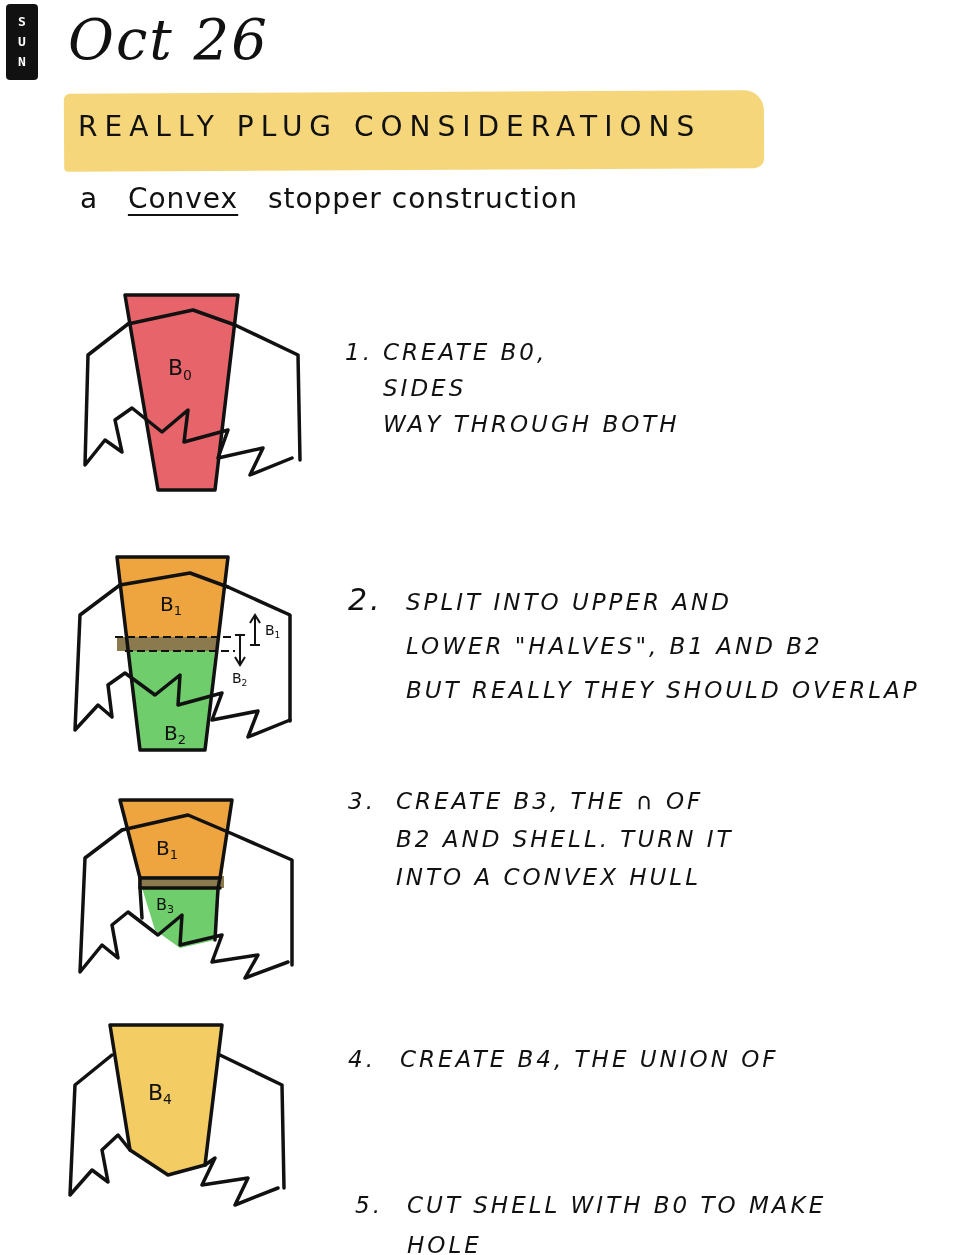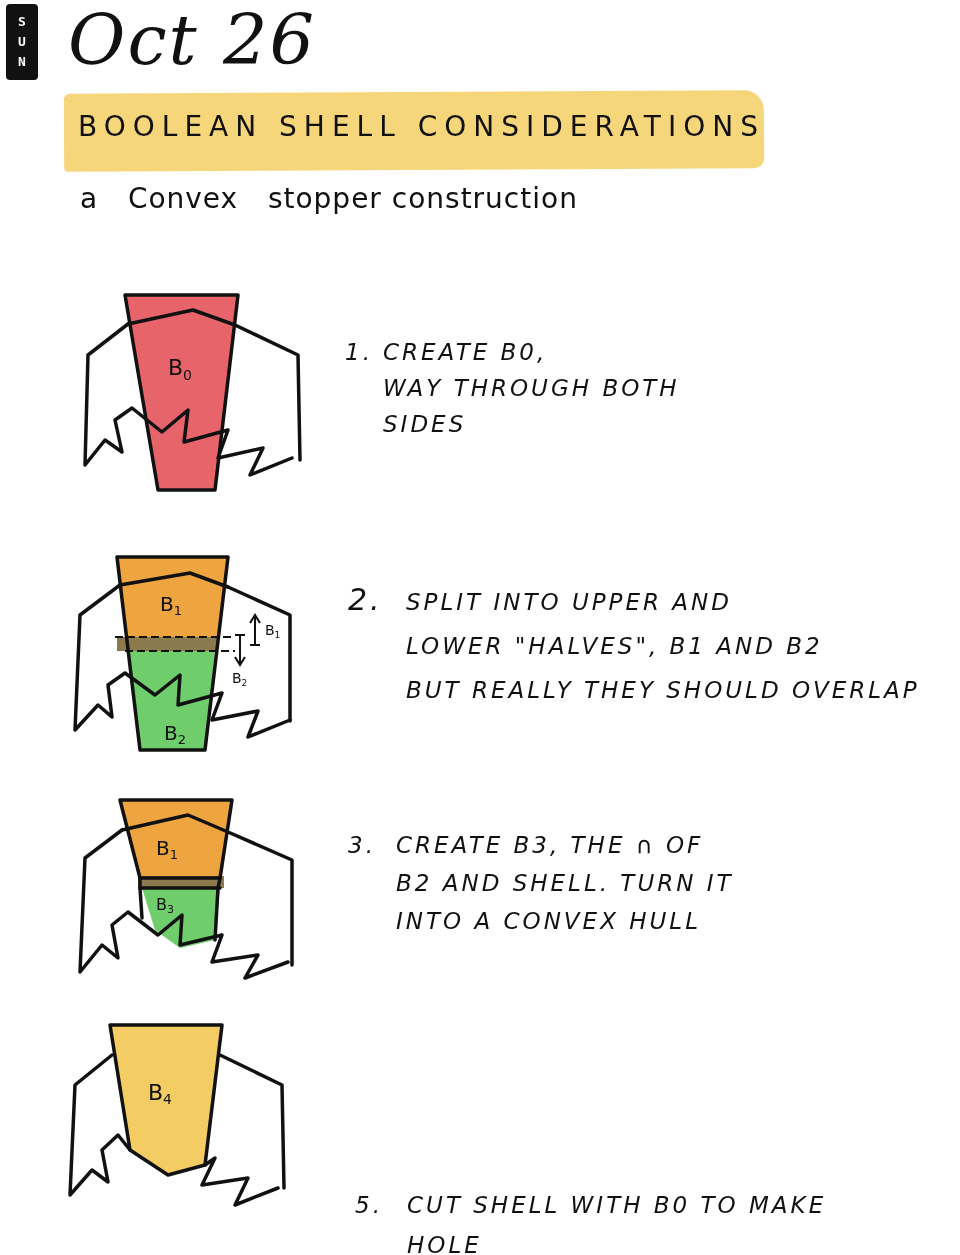--- a/index.html
+++ b/index.html
@@ -2,43 +2,43 @@
 <html><head>
 <meta charset="utf-8">
 <style>
   html, body { margin:0; padding:0; background:#ffffff; }
   body { width:960px; height:1255px; position:relative; overflow:hidden;
          font-family:"DejaVu Sans", sans-serif; color:#111; }
   .day-badge { position:absolute; left:6px; top:4px; width:32px; height:76px; background:#111;
     border-radius:4px; display:flex; flex-direction:column; align-items:center; justify-content:center; }
   .day-badge span { color:#fff; font-family:"DejaVu Sans Mono", monospace; font-size:13px; font-weight:bold; line-height:20px; }
   .date { position:absolute; left:68px; top:0px; font-family:"DejaVu Serif", serif; font-style:italic;
-    font-size:70px; line-height:80px; letter-spacing:2px; }
+    font-size:56px; line-height:80px; letter-spacing:2px; }
   .title-band { position:absolute; left:64px; top:92px; width:700px; height:78px; background:#f5d67a;
     border-radius:6px 20px 10px 4px; transform:rotate(-0.3deg); }
   .title { position:absolute; left:78px; top:110px; font-size:28px; letter-spacing:7px; font-weight:normal; }
   .subtitle { position:absolute; left:80px; top:182px; font-size:28px; letter-spacing:1px; }
-  .subtitle .u { text-decoration-thickness:2px; text-underline-offset:6px; }
+  .subtitle .u { text-decoration:underline; text-decoration-thickness:2px; text-underline-offset:6px; }
   .diagram { position:absolute; }
   .step { position:absolute; font-size:23px; line-height:36px; letter-spacing:3px; text-transform:uppercase; }
   .step .num { display:inline-block; width:38px; }
   .step .line { display:block; padding-left:38px;font-style:italic; }
   .step .line.first { padding-left:0; }
 </style>
 </head>
 <body>
 
 <div class="day-badge">
   <span>S</span>
   <span>U</span>
   <span>N</span>
 </div>
 <div class="date">Oct 26</div>
 <div class="title-band"></div>
-<div class="title">BOOLEAN SHELL CONSIDERATIONS</div>
+<div class="title">REALLY PLUG CONSIDERATIONS</div>
 <div class="subtitle">
   <span>a</span>&nbsp;&nbsp;&nbsp;<span class="u">Convex</span>&nbsp;&nbsp;&nbsp;<span>stopper construction</span>
 </div>
 
 <svg class="diagram" style="left:60px;top:280px" width="280" height="220" viewBox="0 0 280 220">
   <polygon points="65,15 178,15 155,210 98,210" fill="#e8646b"></polygon>
   <g fill="none" stroke="#111" stroke-width="3.5" stroke-linejoin="round" stroke-linecap="round">
     <polygon points="65,15 178,15 155,210 98,210"></polygon>
     <polyline points="68,44 133,30 175,45"></polyline>
     <polyline points="68,44 28,75 25,185 45,160 62,172 55,140 72,128 102,152 128,130 124,162 168,150 158,178 203,168 190,195 232,178"></polyline>
@@ -95,35 +95,36 @@
   <g fill="none" stroke="#111" stroke-width="3.5" stroke-linejoin="round" stroke-linecap="round">
     <polyline points="70,140 50,15 162,15 145,155"></polyline>
     <polyline points="52,45 15,75 10,185 32,160 48,172 42,140 58,125 70,140 108,165 145,155 155,148 142,175 188,168 175,195 218,178"></polyline>
     <polyline points="160,45 222,75 224,178"></polyline>
   </g>
   <text x="88" y="90" font-size="22" font-family="DejaVu Sans, sans-serif" fill="#111">B<tspan font-size="14" dy="4">4</tspan></text>
 </svg>
 
 <div class="step" style="left:345px;top:334px">
   <span class="line first"><span class="num">1.</span><span>CREATE B0,</span></span>
+  <span class="line">SIDES</span>
   <span class="line">WAY THROUGH BOTH</span>
-  <span class="line">SIDES</span>
 </div>
 
 <div class="step" style="left:348px;top:578px;line-height:44px">
   <span class="line first"><span class="num" style="width:58px;font-size:30px">2.</span><span>SPLIT INTO UPPER AND</span></span>
   <span class="line" style="padding-left:58px">LOWER "HALVES", B1 AND B2</span>
   <span class="line" style="padding-left:58px">BUT REALLY THEY SHOULD OVERLAP</span>
 </div>
 
-<div class="step" style="left:348px;top:826px;line-height:38px">
+<div class="step" style="left:348px;top:782px;line-height:38px">
   <span class="line first"><span class="num" style="width:48px">3.</span><span>CREATE B3, THE ∩ OF</span></span>
   <span class="line" style="padding-left:48px">B2 AND SHELL. TURN IT</span>
   <span class="line" style="padding-left:48px">INTO A CONVEX HULL</span>
 </div>
 
 <div class="step" style="left:348px;top:1040px;line-height:38px">
+  <span class="line first"><span class="num" style="width:52px">4.</span><span>CREATE B4, THE UNION OF</span></span>
 </div>
 
 <div class="step" style="left:355px;top:1185px;line-height:40px">
   <span class="line first"><span class="num" style="width:52px">5.</span><span>CUT SHELL WITH B0 TO MAKE</span></span>
   <span class="line" style="padding-left:52px">HOLE</span>
 </div>
 
 </body></html>

